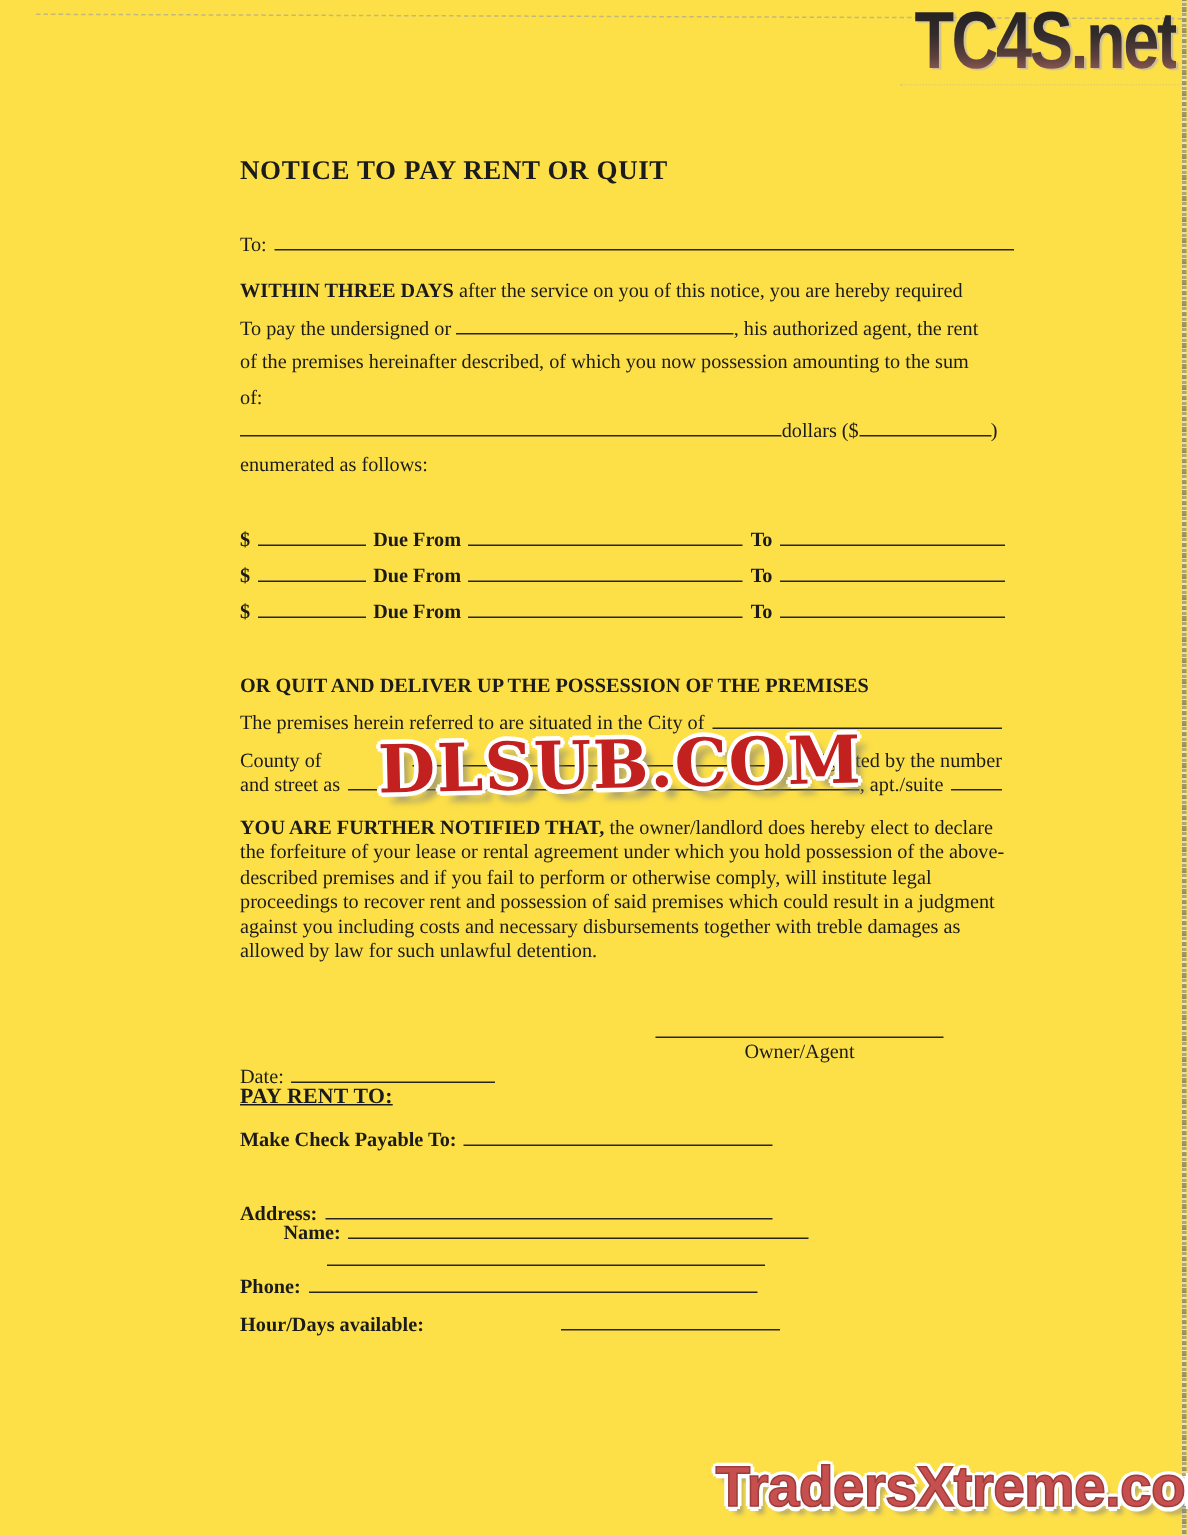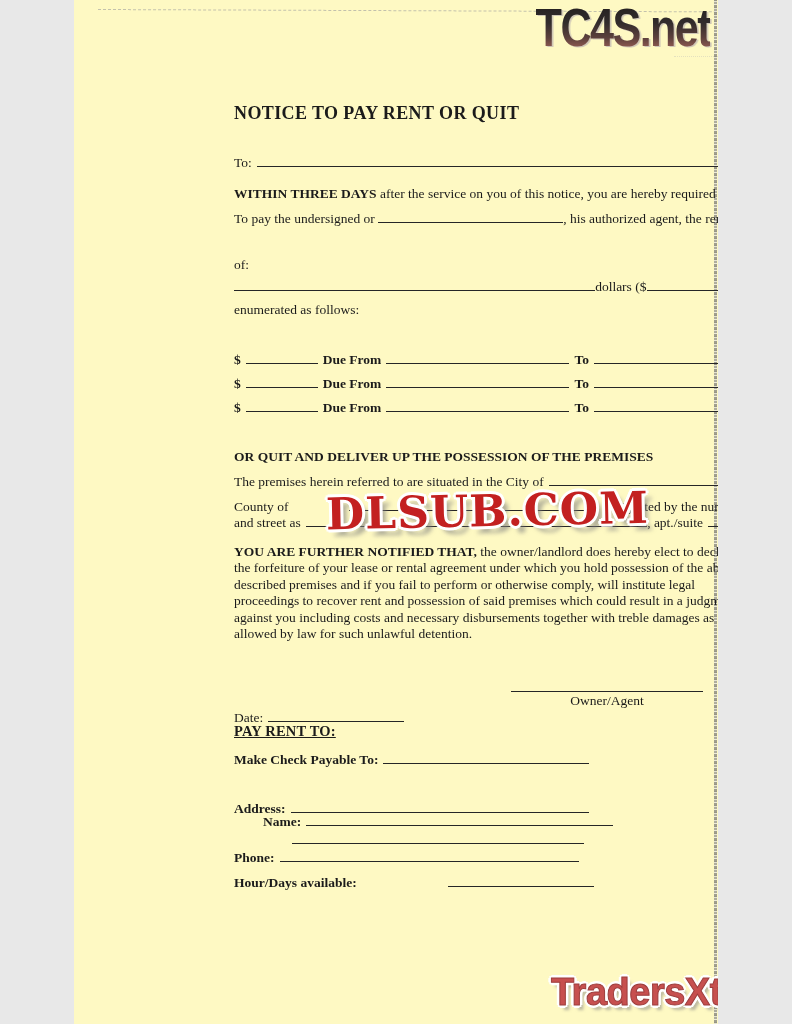--- a/index.html
+++ b/index.html
@@ -1,17 +1,17 @@
 <!DOCTYPE html>
 <html><head>
 <meta charset="utf-8">
 <style>
   html,body{margin:0;padding:0;background:#e8e8e8;}
   .page{
-    position:relative;width:644px;height:1024px;background:#fef9c3;overflow:hidden;
+    position:relative;width:792px;height:1024px;background:#fde047;overflow:hidden;
     font-family:"Liberation Serif", serif;color:#1b1b1b;margin:0 auto;
   }
   
   .scan-line-top{position:absolute;top:9px;left:24px;width:764px;border-top:1px dashed #9d9d9d;opacity:.6;transform:rotate(.22deg);transform-origin:left top;}
   .scan-line-top2{position:absolute;top:56px;left:600px;width:190px;border-top:1px dotted #b5b5b5;opacity:.35;}
   .edge-strip{position:absolute;top:0;right:1px;width:3px;height:1024px;opacity:.7;
     background:repeating-linear-gradient(180deg,#6a6a6a 0 1px,#d9d9d9 1px 2px,#8d8d8d 2px 4px,#e6e6e6 4px 5px,#777 5px 7px);}
   
   .wm-top{
     position:absolute;top:2px;right:8px;
@@ -79,20 +79,21 @@
       <span class="blank grow"></span>
   </div>
 
   <div class="line" style="top:184px;">
     <span class="b">WITHIN THREE DAYS</span><span> after the service on you of this notice, you are hereby required</span>
   </div>
   <div class="line" style="top:208px;">
     <span>To pay the undersigned or</span>
     <span class="blank" style="width:185px;"></span><span>, his authorized agent, the rent</span>
   </div>
+  <div class="line" style="top:231px;">of the premises hereinafter described, of which you now possession amounting to the sum</div>
   <div class="line" style="top:255px;text-align:center;">of:</div>
 
   <div class="line flexline" style="top:276px;width:505px;justify-content:flex-end;">
     <span class="blank grow"></span>
       <span>dollars ($</span>
       <span class="blank" style="width:88px;"></span>
       <span>)</span>
   </div>
   <div class="line" style="top:300px;">enumerated as follows:</div>
 

